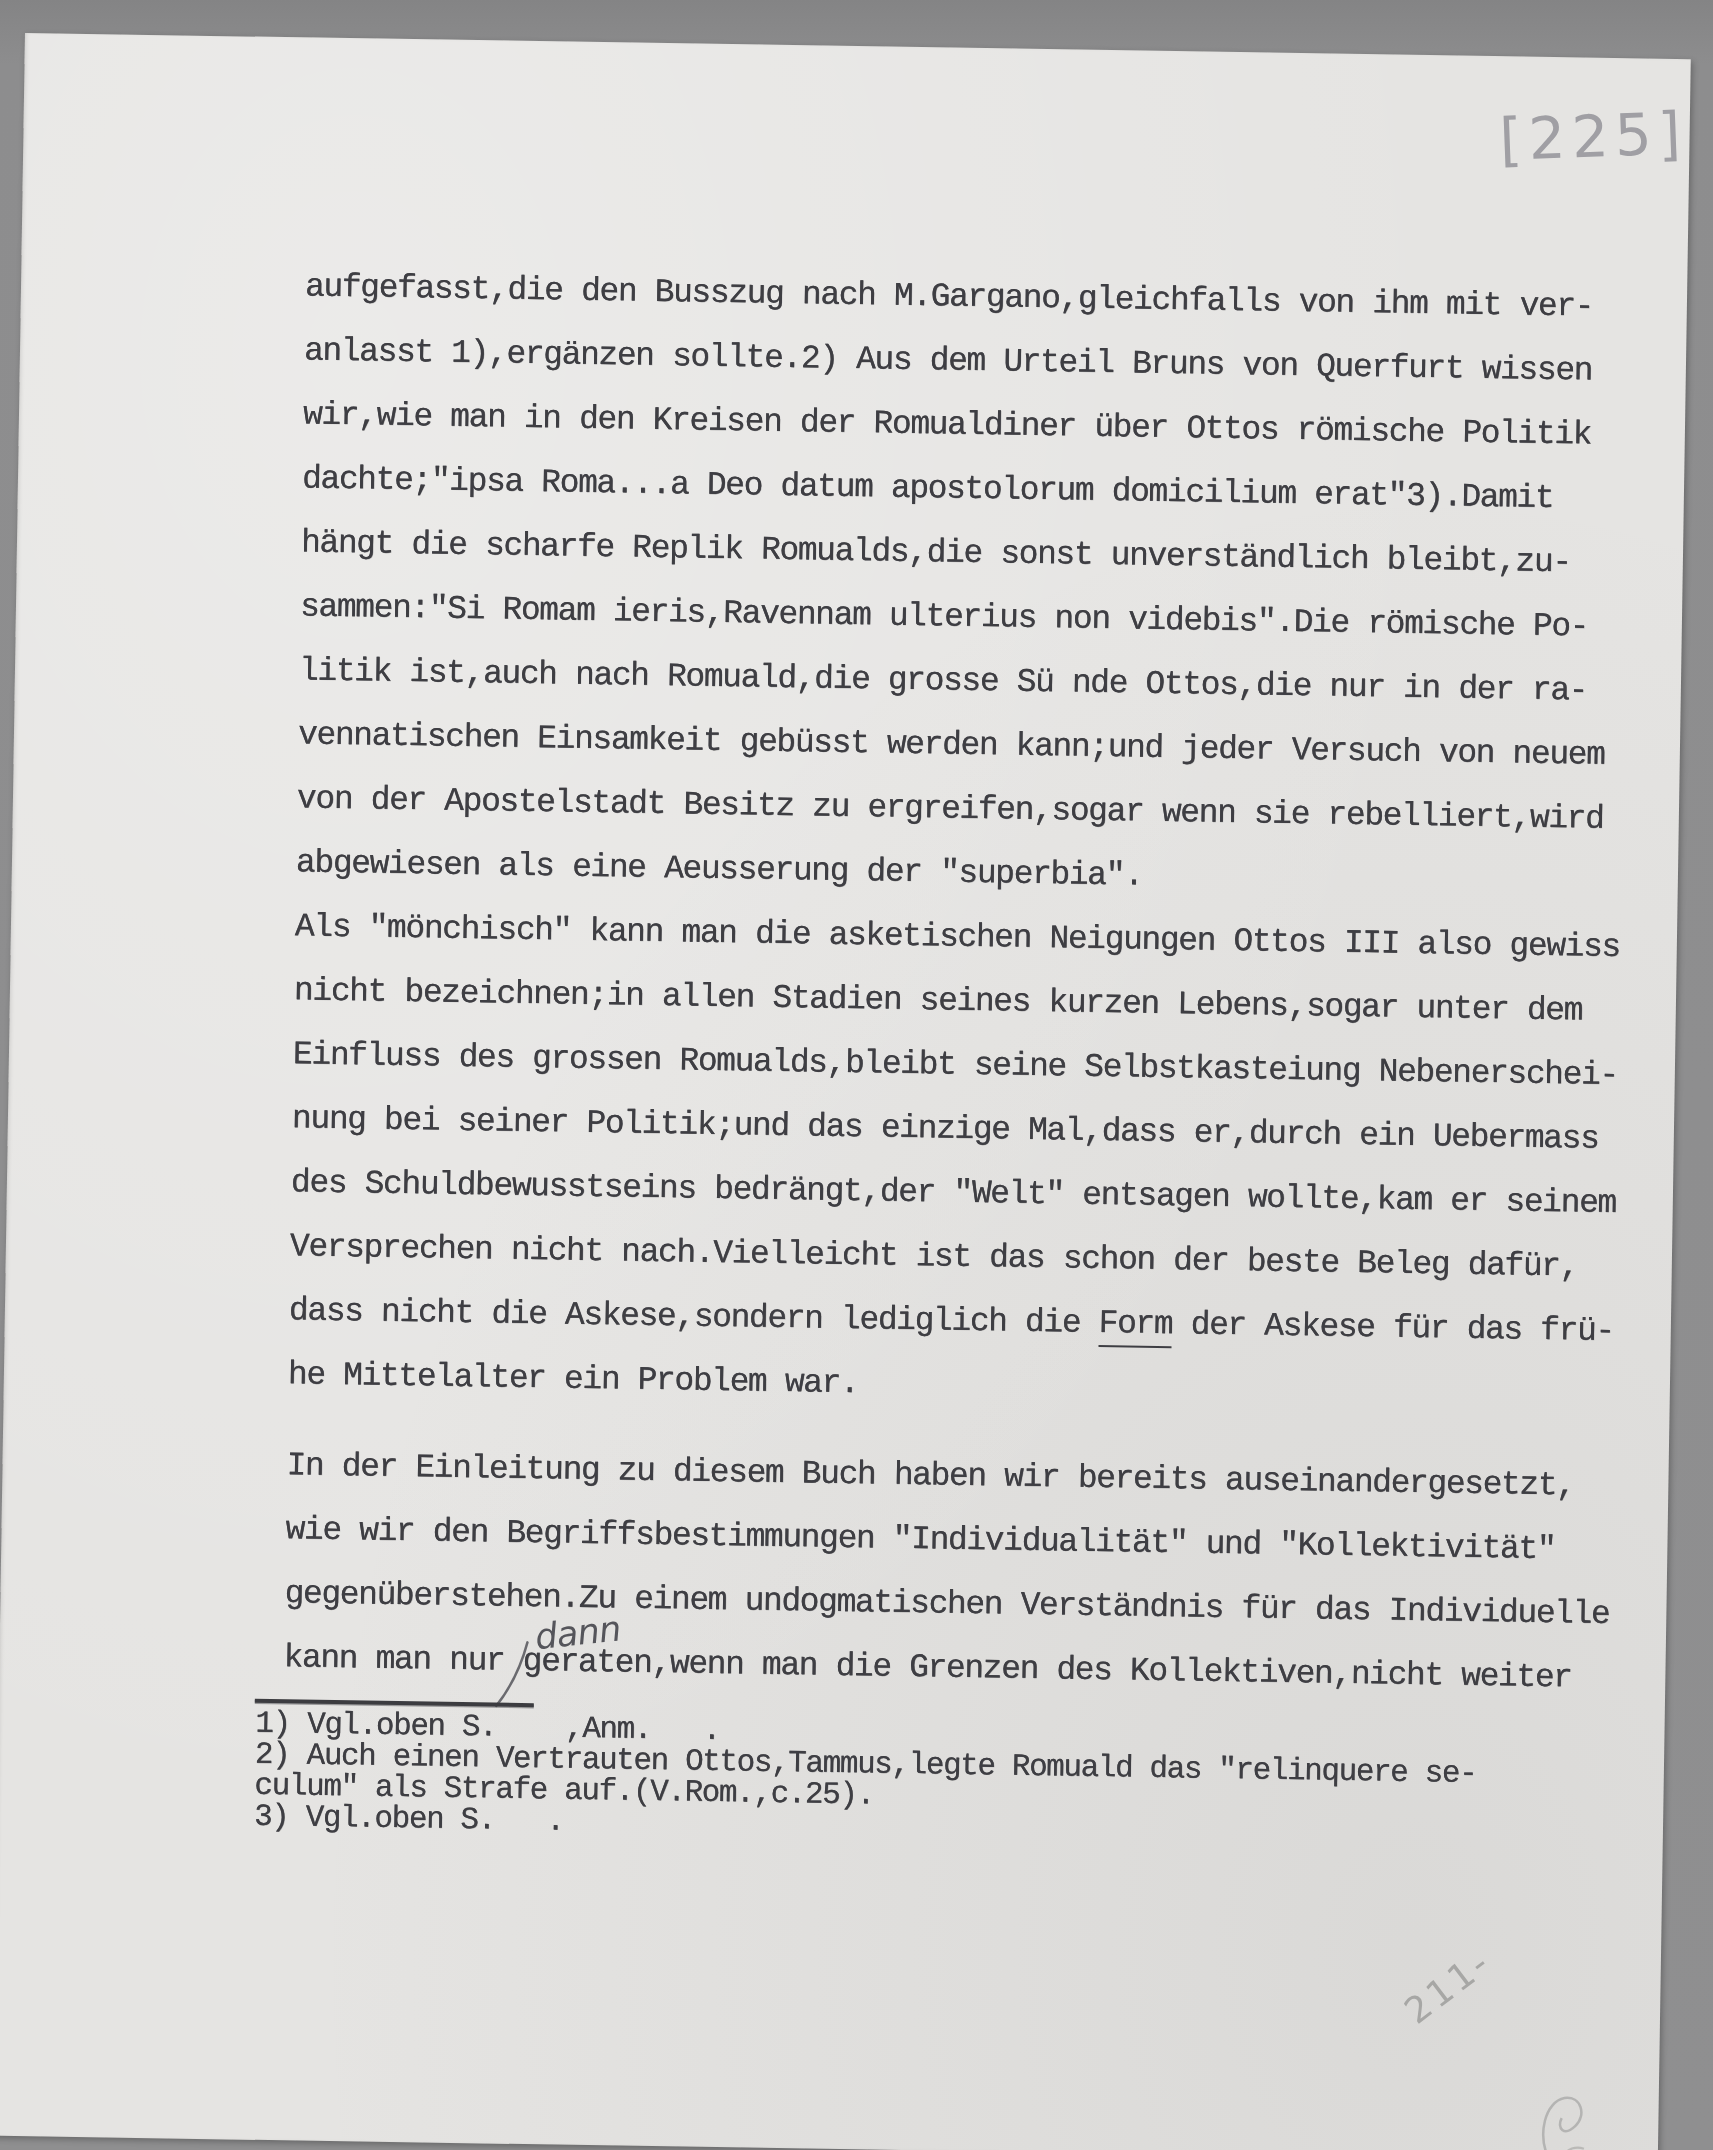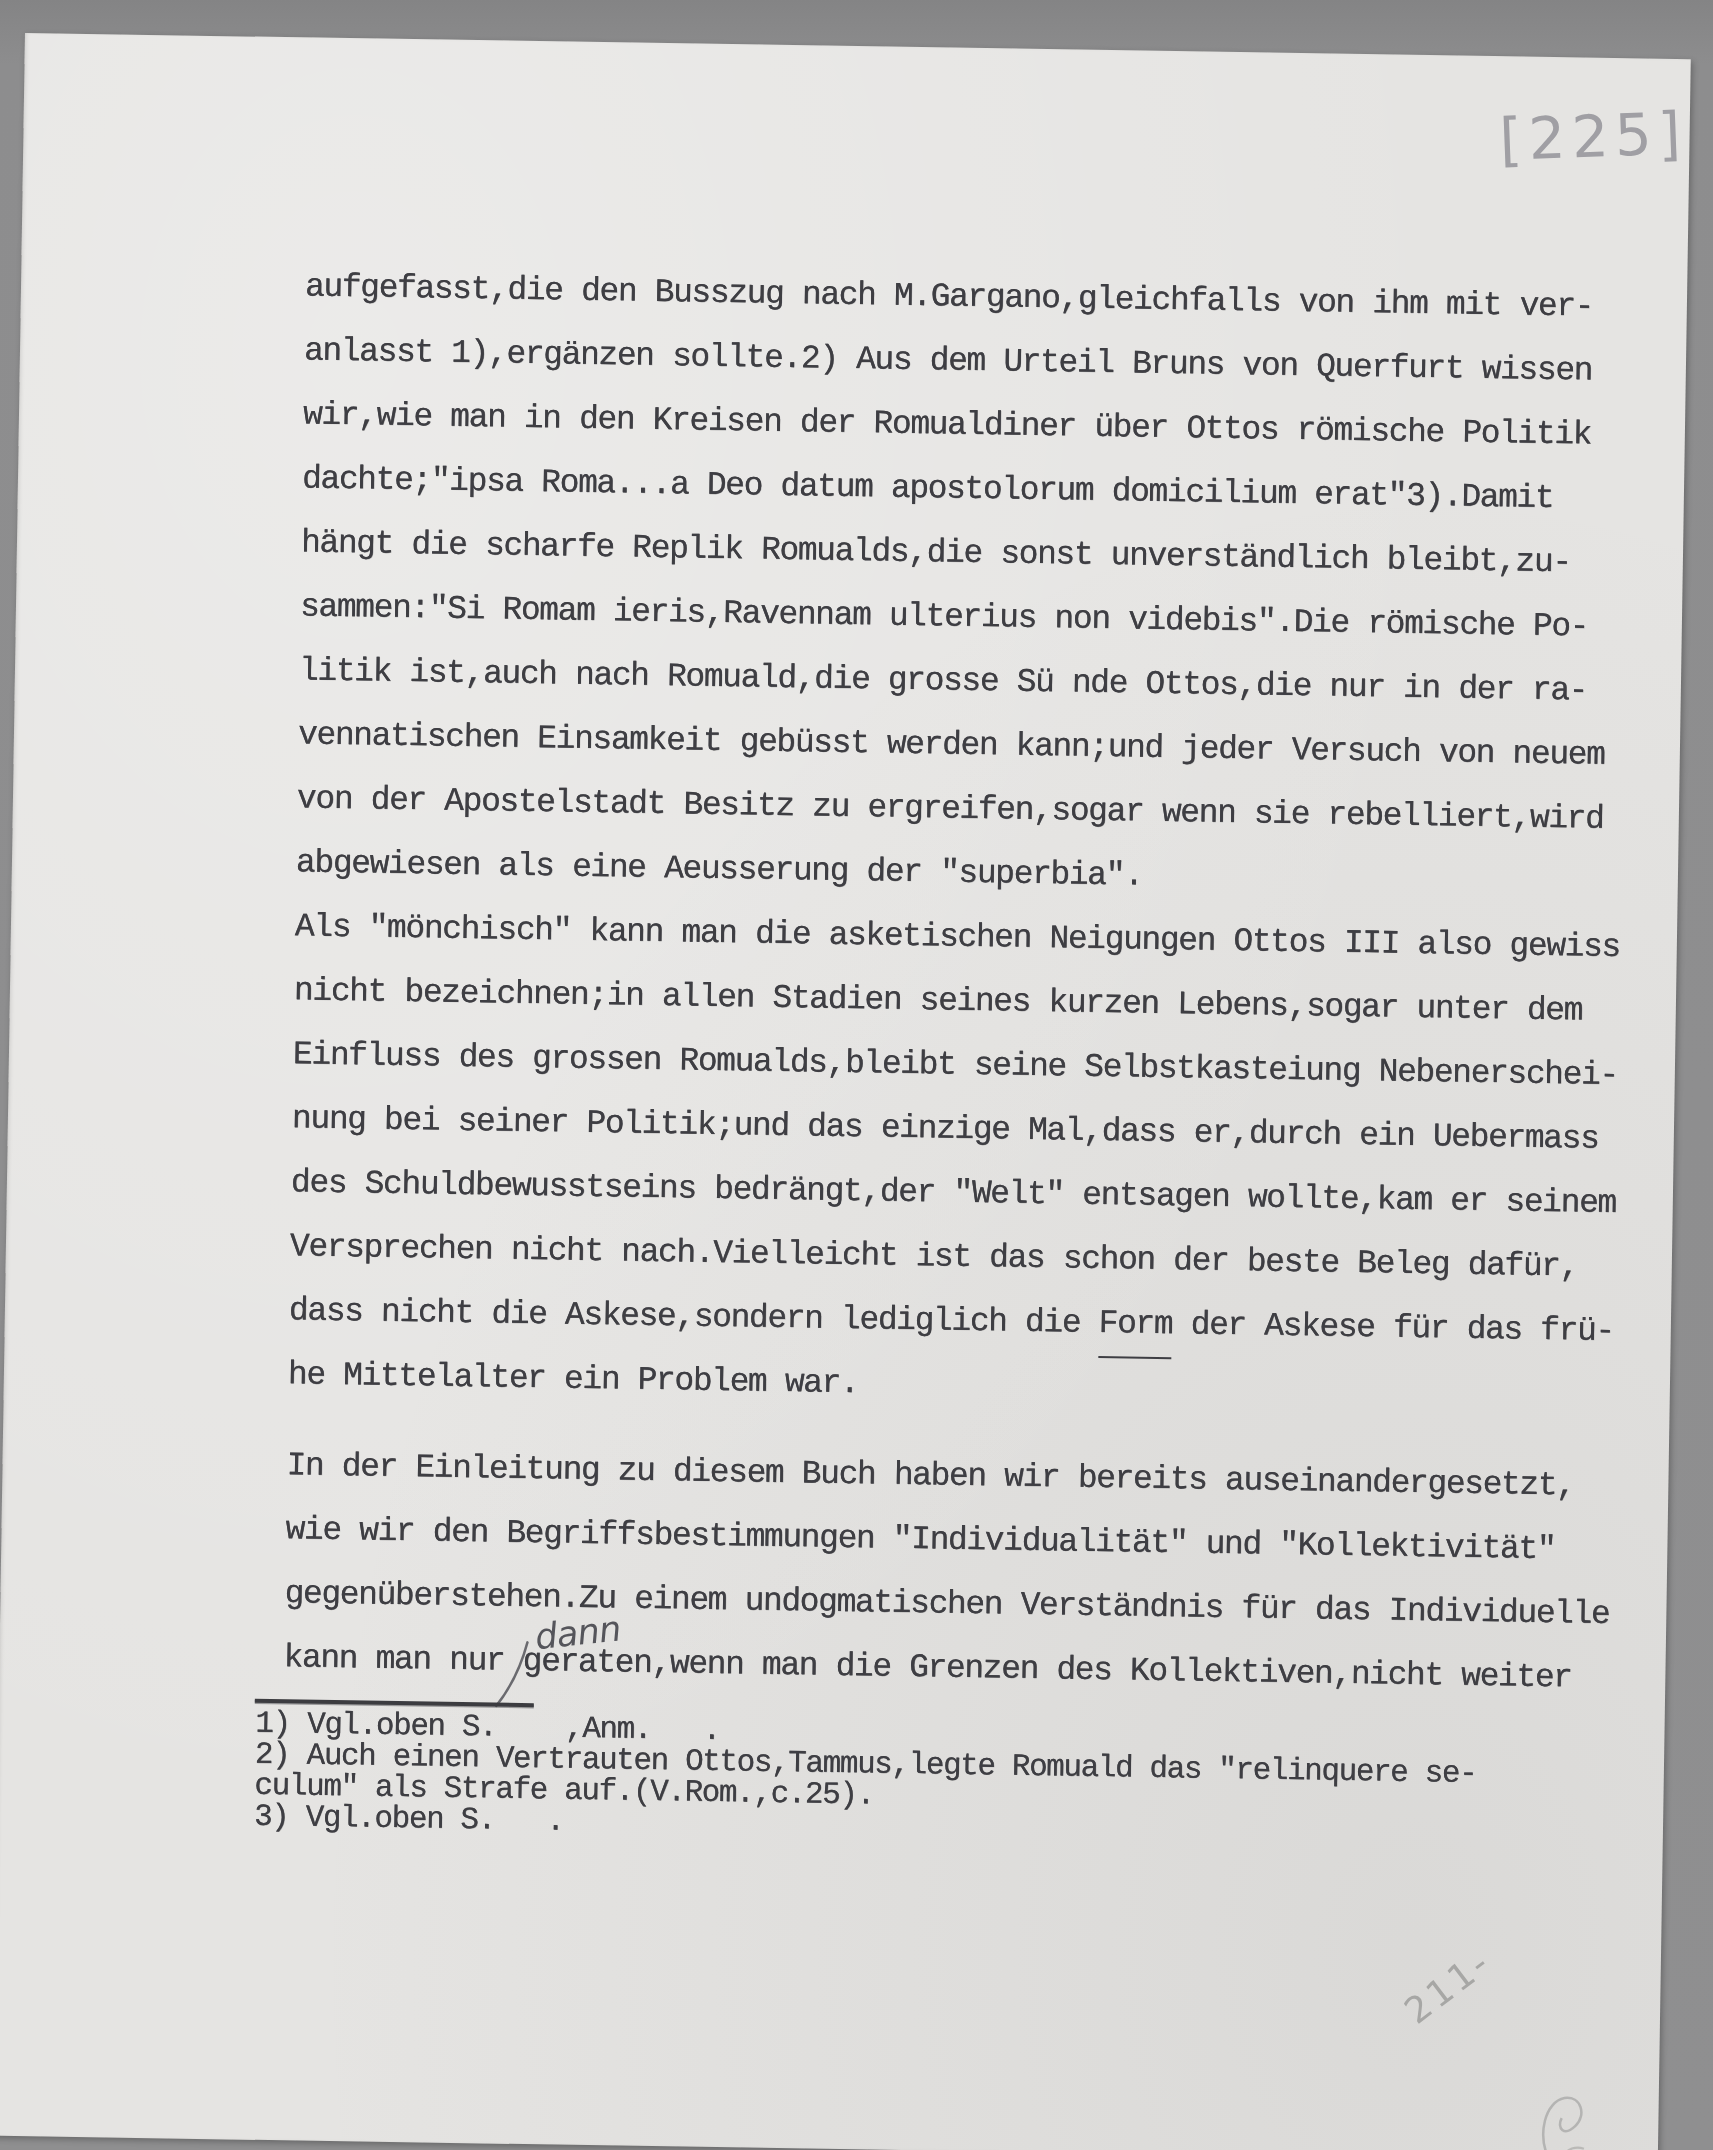--- a/index.html
+++ b/index.html
@@ -15,21 +15,21 @@
       radial-gradient(ellipse at 85% 90%, rgba(120,120,118,.10), rgba(120,120,118,0) 55%),
       #e5e4e2;
     transform:rotate(0.9deg);transform-origin:0 0;
     box-shadow:1.9px 2.5px 6.3px rgba(0,0,0,.28), inset 3.1px 0 5.6px -3.1px rgba(0,0,0,.18);
   }
   .tline{
     height:64px;line-height:64px;white-space:pre;
     font-size:33px;letter-spacing:-1.4px;color:#3e3e43;
     text-shadow:0 0 0.6px rgba(62,62,67,.75), 0.4px 0.4px 0.3px rgba(62,62,67,.35);
   }
-  .tline .u{border-bottom:2.5px solid #3e3e43;padding-bottom:14px}
+  .tline .u{border-bottom:2.5px solid #3e3e43;padding-bottom:3px}
   #para1{position:absolute;left:284px;top:218px}
   #para2{position:absolute;left:284px;top:1397px}
   #footnotes{position:absolute;left:257px;top:1671px}
   #footnotes .tline{height:31px;line-height:31px;font-size:31px}
   #fn-rule{
     position:absolute;left:256px;top:1662px;width:279px;height:3.8px;
     background:#3c3c40;box-shadow:0 1.3px 0 rgba(60,60,64,.45);
   }
   .pencil{
     position:absolute;color:#97979a;

